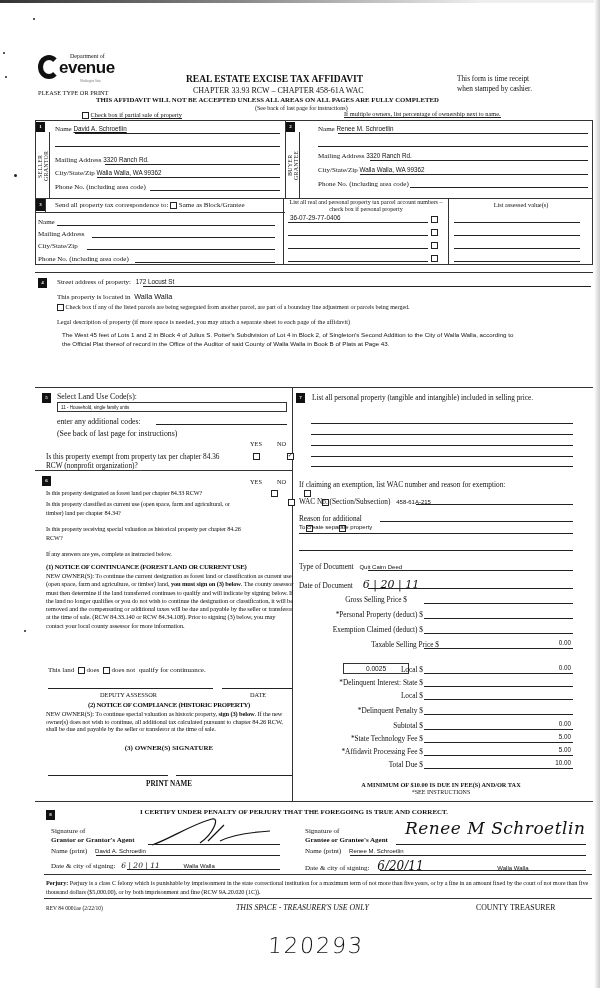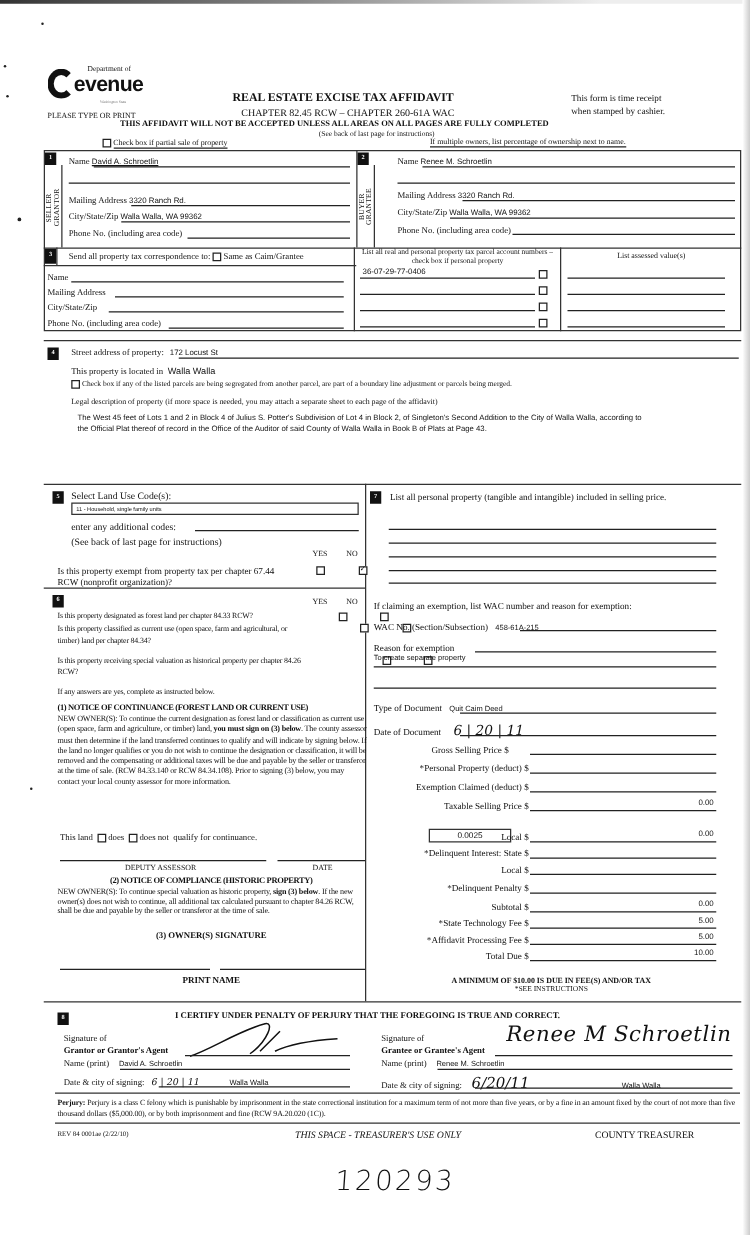--- a/index.html
+++ b/index.html
@@ -39,21 +39,21 @@
 
 
 <div class="abs" style="left:38px;top:53px;width:82px;height:34px;">
   <div class="abs" style="left:0;top:2px;width:22px;height:24px;border-radius:50%;border:5px solid #111;border-right-color:transparent;"></div>
   <div class="abs sm" style="left:32px;top:0;font-size:6px;">Department of</div>
   <div class="abs" style="left:21px;top:5px;font-family:'Liberation Sans',sans-serif;font-size:17px;font-weight:bold;letter-spacing:-0.5px;">evenue</div>
   <div class="abs" style="left:42px;top:26px;font-size:3px;color:#777;">Washington State</div>
 </div>
 <div class="abs" style="left:38px;top:89px;font-size:6.3px;">PLEASE TYPE OR PRINT</div>
 <div class="abs b" style="left:186px;top:74px;font-size:9.5px;">REAL ESTATE EXCISE TAX AFFIDAVIT</div>
-<div class="abs" style="left:193px;top:86px;font-size:8px;">CHAPTER 82.45 RCW – CHAPTER 260-61A WAC</div>
+<div class="abs" style="left:193px;top:86px;font-size:8px;">CHAPTER 33.93 RCW – CHAPTER 458-61A WAC</div>
 <div class="abs b" style="left:96px;top:96px;font-size:6.8px;">THIS AFFIDAVIT WILL NOT BE ACCEPTED UNLESS ALL AREAS ON ALL PAGES ARE FULLY COMPLETED</div>
 <div class="abs" style="left:255px;top:105px;font-size:6px;">(See back of last page for instructions)</div>
 <div class="abs" style="left:457px;top:74px;font-size:7.3px;">This form is time receipt</div>
 <div class="abs" style="left:457px;top:84px;font-size:7.3px;">when stamped by cashier.</div>
 <div class="row" style="left:82px;top:111px;font-size:6.3px;">
   <span class="cb"></span>
   <span class="ul">Check box if partial sale of property</span>
 </div>
 <div class="abs ul" style="left:344px;top:110px;font-size:6.3px;">If multiple owners, list percentage of ownership next to name.</div>
 
@@ -114,21 +114,21 @@
 <div class="row" style="left:318px;top:180px;">
   <span>Phone No. (including area code)</span>
 </div>
 <div class="line" style="left:410px;top:187px;width:178px;"></div>
 
 
 <div class="num" style="left:36px;top:199px;height:12px;line-height:12px;">3</div>
 <div class="row" style="left:55px;top:201px;">
   <span>Send all property tax correspondence to:</span>
   <span class="cb"></span>
-  <span>Same as Caim/Grantee</span>
+  <span>Same as Block/Grantee</span>
 </div>
 <div class="abs" style="left:35px;top:212px;width:250px;border-top:0.9px solid #333;"></div>
 <div class="abs" style="left:45px;top:198px;height:14px;border-left:0.9px solid #333;"></div>
 <div class="row" style="left:38px;top:218px;">Name</div>
 <div class="line" style="left:57px;top:225px;width:218px;"></div>
 <div class="row" style="left:38px;top:230px;">Mailing Address</div>
 <div class="line" style="left:92px;top:237px;width:183px;"></div>
 <div class="row" style="left:38px;top:242px;">City/State/Zip</div>
 <div class="line" style="left:87px;top:249px;width:188px;"></div>
 <div class="row" style="left:38px;top:255px;">Phone No. (including area code)</div>
@@ -190,21 +190,21 @@
 <div class="num" style="left:42px;top:393px;">5</div>
 <div class="row" style="left:57px;top:392px;font-size:7.8px;">Select Land Use Code(s):</div>
 <div class="box hw" style="left:57px;top:402px;width:230px;height:10px;font-size:4.5px;padding:2px 3px;">
   <span>11 - Household, single family units</span>
 </div>
 <div class="row" style="left:57px;top:417px;font-size:7.8px;">enter any additional codes:</div>
 <div class="line" style="left:156px;top:424px;width:131px;"></div>
 <div class="row" style="left:57px;top:429px;font-size:7.8px;">(See back of last page for instructions)</div>
 <div class="row" style="left:250px;top:440px;font-size:6.3px;">YES</div>
 <div class="row" style="left:277px;top:440px;font-size:6.3px;">NO</div>
-<div class="abs" style="left:46px;top:452px;width:190px;font-size:7.3px;line-height:9px;">Is this property exempt from property tax per chapter 67.44 RCW (nonprofit organization)?</div>
+<div class="abs" style="left:46px;top:452px;width:190px;font-size:7.3px;line-height:9px;">Is this property exempt from property tax per chapter 84.36 RCW (nonprofit organization)?</div>
 <span class="abs cb" style="left:253px;top:452px;"></span>
 <span class="abs cb checked" style="left:278px;top:452px;"></span>
 
 
 <div class="abs" style="left:35px;top:470px;width:257px;border-top:0.9px solid #333;"></div>
 <div class="num" style="left:42px;top:476px;">6</div>
 <div class="row" style="left:250px;top:478px;font-size:6.3px;">YES</div>
 <div class="row" style="left:277px;top:478px;font-size:6.3px;">NO</div>
 
 <div class="abs cond" style="left:46px;top:489px;width:200px;">Is this property designated as forest land per chapter 84.33 RCW?</div>
@@ -253,21 +253,21 @@
 <div class="line" style="left:311px;top:445px;width:262px;"></div>
 <div class="line" style="left:311px;top:456px;width:262px;"></div>
 <div class="line" style="left:311px;top:466px;width:262px;"></div>
 
 <div class="abs" style="left:299px;top:480px;font-size:7.3px;">If claiming an exemption, list WAC number and reason for exemption:</div>
 <div class="row" style="left:299px;top:497px;font-size:7.3px;">
   <span>WAC No. (Section/Subsection)</span>
   <span class="hw" style="margin-left:4px;font-size:6px;">458-61A-215</span>
 </div>
 <div class="line" style="left:416px;top:504px;width:157px;"></div>
-<div class="row" style="left:299px;top:514px;font-size:7.3px;">Reason for exemption</div>
+<div class="row" style="left:299px;top:514px;font-size:7.3px;">Reason for additional</div>
 <div class="line" style="left:380px;top:521px;width:193px;"></div>
 <div class="row hw" style="left:299px;top:524px;font-size:6px;">To create separate property</div>
 <div class="line" style="left:299px;top:533px;width:274px;"></div>
 
 <div class="line" style="left:299px;top:550px;width:274px;"></div>
 <div class="row" style="left:299px;top:562px;font-size:7.3px;">
   <span>Type of Document</span>
   <span class="hw" style="margin-left:4px;font-size:6px;">Quit Caim Deed</span>
 </div>
 <div class="line" style="left:368px;top:570px;width:205px;"></div>
@@ -287,21 +287,21 @@
     <span class="abs right" style="right:152px;top:0;font-size:7.3px;white-space:nowrap;">*Personal Property (deduct) $</span>
     <div class="line" style="left:125px;top:8px;width:149px;"></div>
     <span class="abs hw right" style="right:4px;top:-1px;"></span>
   </div>
   <div class="abs" style="top:30px;left:0;width:276px;height:13px;">
     <span class="abs right" style="right:152px;top:0;font-size:7.3px;white-space:nowrap;">Exemption Claimed (deduct) $</span>
     <div class="line" style="left:125px;top:8px;width:149px;"></div>
     <span class="abs hw right" style="right:4px;top:-1px;"></span>
   </div>
   <div class="abs" style="top:45px;left:0;width:276px;height:13px;">
-    <span class="abs right" style="right:152px;top:0;font-size:7.3px;white-space:nowrap;">Taxable Selling Price $</span>
+    <span class="abs right" style="right:136px;top:0;font-size:7.3px;white-space:nowrap;">Taxable Selling Price $</span>
     <div class="line" style="left:125px;top:8px;width:149px;"></div>
     <span class="abs hw right" style="right:4px;top:-1px;">0.00</span>
   </div>
   <div class="abs" style="top:70px;left:0;width:276px;height:13px;">
     <div class="box hw center" style="left:44px;top:-2px;width:66px;height:11px;font-size:6.6px;line-height:9px;">
       <span>0.0025</span>
     </div>
     <span class="abs right" style="right:152px;top:0;font-size:7.3px;white-space:nowrap;">Local $</span>
     <div class="line" style="left:125px;top:8px;width:149px;"></div>
     <span class="abs hw right" style="right:4px;top:-1px;">0.00</span>

